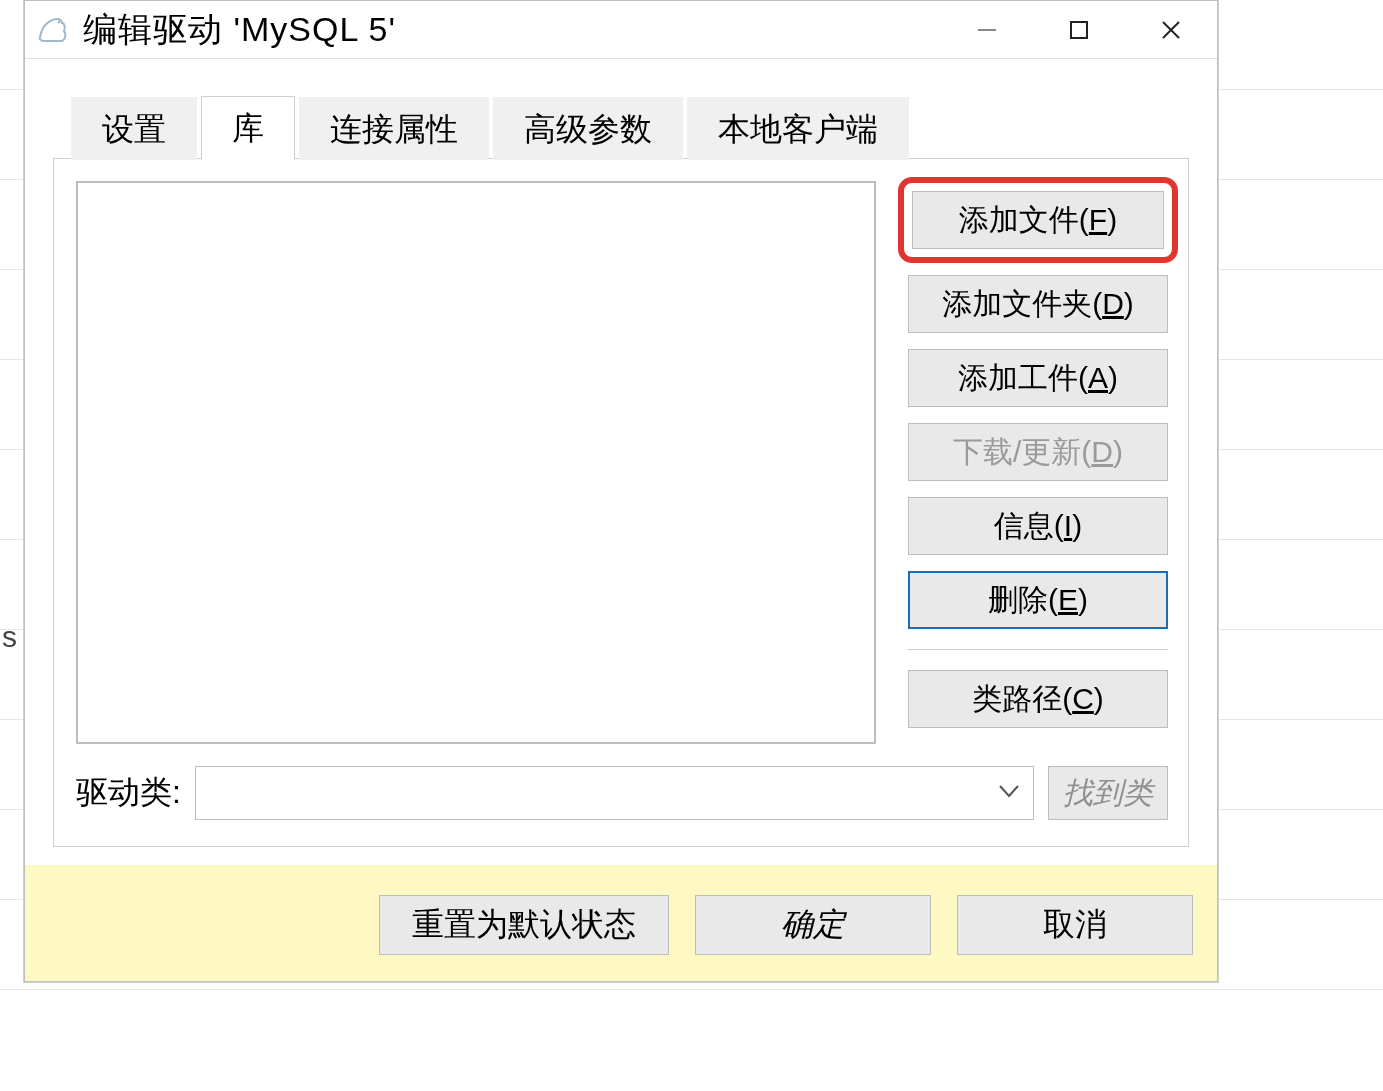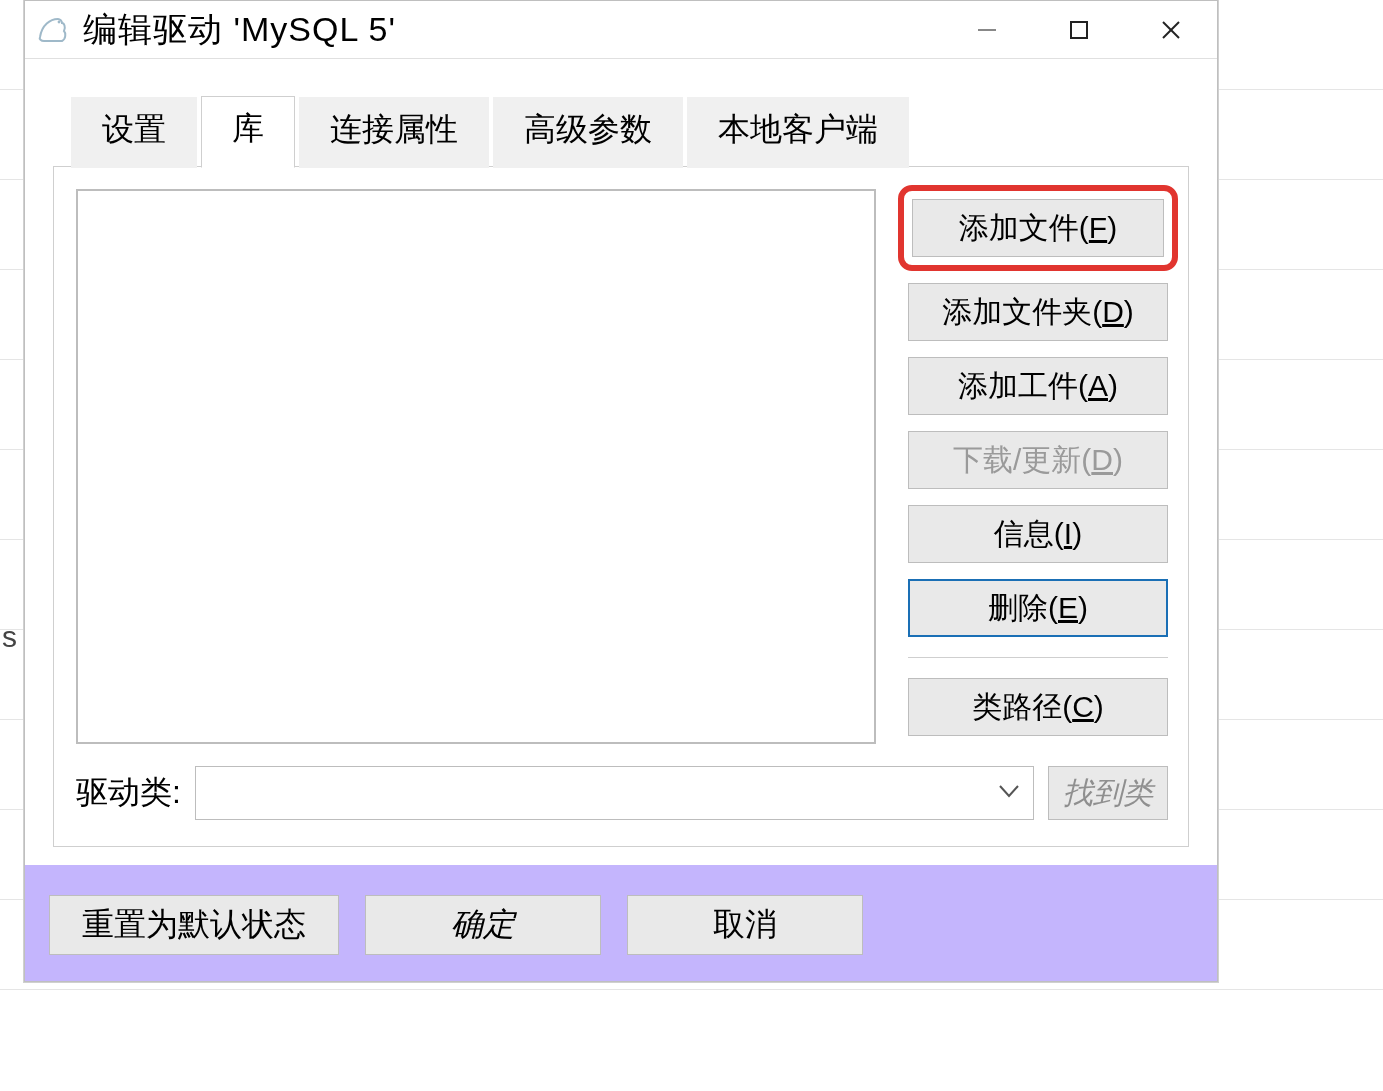--- a/index.html
+++ b/index.html
@@ -89,21 +89,21 @@
     background: #ffffff;
   }
 
   .tabbar {
     display: flex;
     align-items: flex-end;
     position: relative;
     padding-left: 18px;
   }
   .tab {
-    padding: 10px 30px 16px 30px;
+    padding: 10px 30px 8px 30px;
     font-size: 32px;
     color: #000;
     background: #f0f0f0;
     border: 1px solid transparent;
     border-bottom: none;
     position: relative;
     top: 1px;
     margin-right: 4px;
   }
   .tab.active {
@@ -220,23 +220,24 @@
     font-size: 30px;
     color: #8f8f8f;
     display: flex;
     align-items: center;
     justify-content: center;
     font-style: italic;
   }
 
   .footer {
     display: flex;
+    justify-content: flex-end;
     gap: 26px;
     padding: 30px 24px 26px 24px;
-    background: #c4b5fd;
+    background: #fef9c3;
   }
   .footer .btn {
     width: 250px;
     height: 60px;
     font-size: 32px;
   }
   .footer .btn.ok { width: 236px; font-style: italic; }
   .footer .btn.cancel { width: 236px; }
 </style>
 </head>

